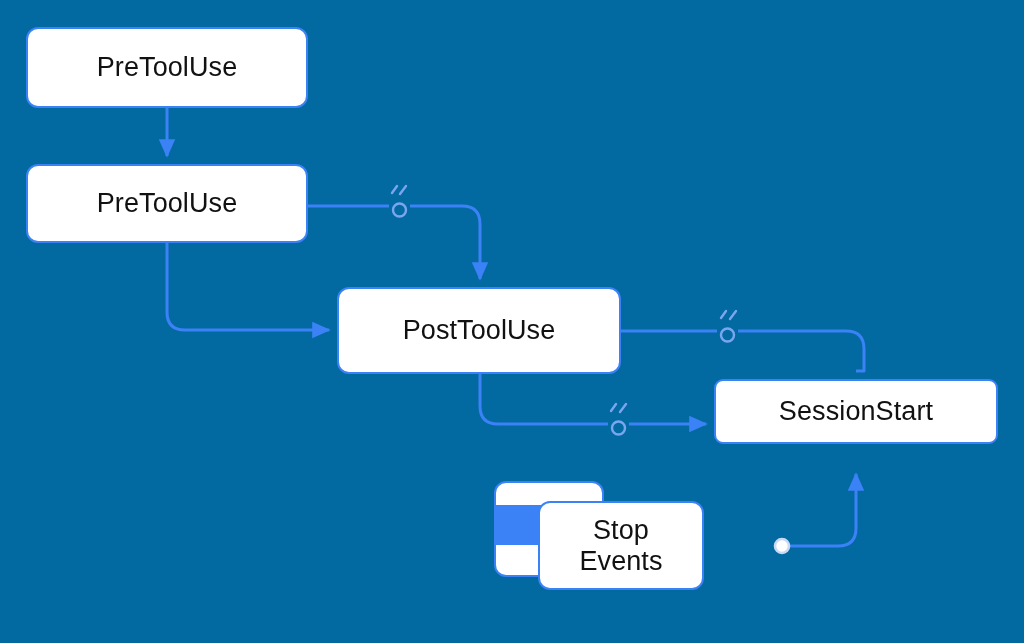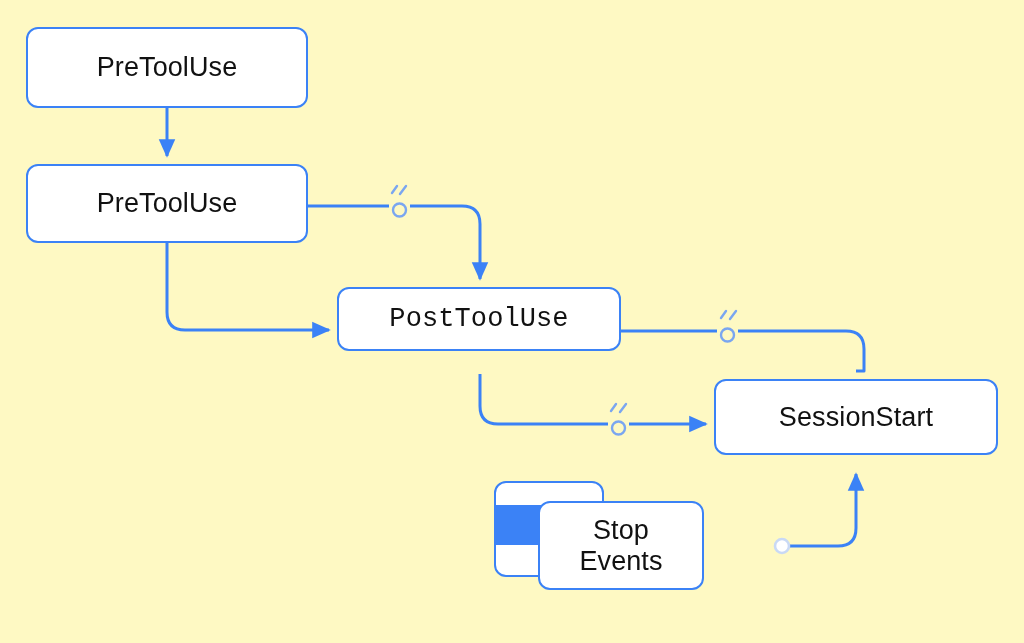--- a/index.html
+++ b/index.html
@@ -8,21 +8,21 @@
     padding: 0;
     background: #ffffff;
   }
   body {
     font-family: "Liberation Sans", sans-serif;
   }
   #canvas {
     position: relative;
     width: 1024px;
     height: 643px;
-    background: #fef9c3;
+    background: #0369a1;
     overflow: hidden;
   }
   #edge-layer {
     position: absolute;
     left: 0;
     top: 0;
     width: 1024px;
     height: 643px;
     pointer-events: none;
   }
@@ -124,25 +124,25 @@
   </svg>
 
   <div class="node" style="left:26px; top:27px; width:282px; height:81px;">
     <span class="node-label">PreToolUse</span>
   </div>
 
   <div class="node" style="left:26px; top:164px; width:282px; height:79px;">
     <span class="node-label">PreToolUse</span>
   </div>
 
-  <div class="node" style="left:337px; top:287px; width:284px; height:64px;font-family:Liberation Mono, monospace;">
+  <div class="node" style="left:337px; top:287px; width:284px; height:87px;">
     <span class="node-label">PostToolUse</span>
   </div>
 
-  <div class="node" style="left:714px; top:379px; width:284px; height:76px;">
+  <div class="node" style="left:714px; top:379px; width:284px; height:65px;border-radius:9px;">
     <span class="node-label">SessionStart</span>
   </div>
 
   <div class="stack-back" style="left:494px; top:481px; width:110px; height:96px;">
     <div class="stack-back-divider" style="top:22px;"></div>
     <div class="stack-back-band" style="top:24px; height:38px;"></div>
   </div>
 
   <div class="node stack-front" style="left:538px; top:501px; width:166px; height:89px;">
     <span class="node-label">Stop

